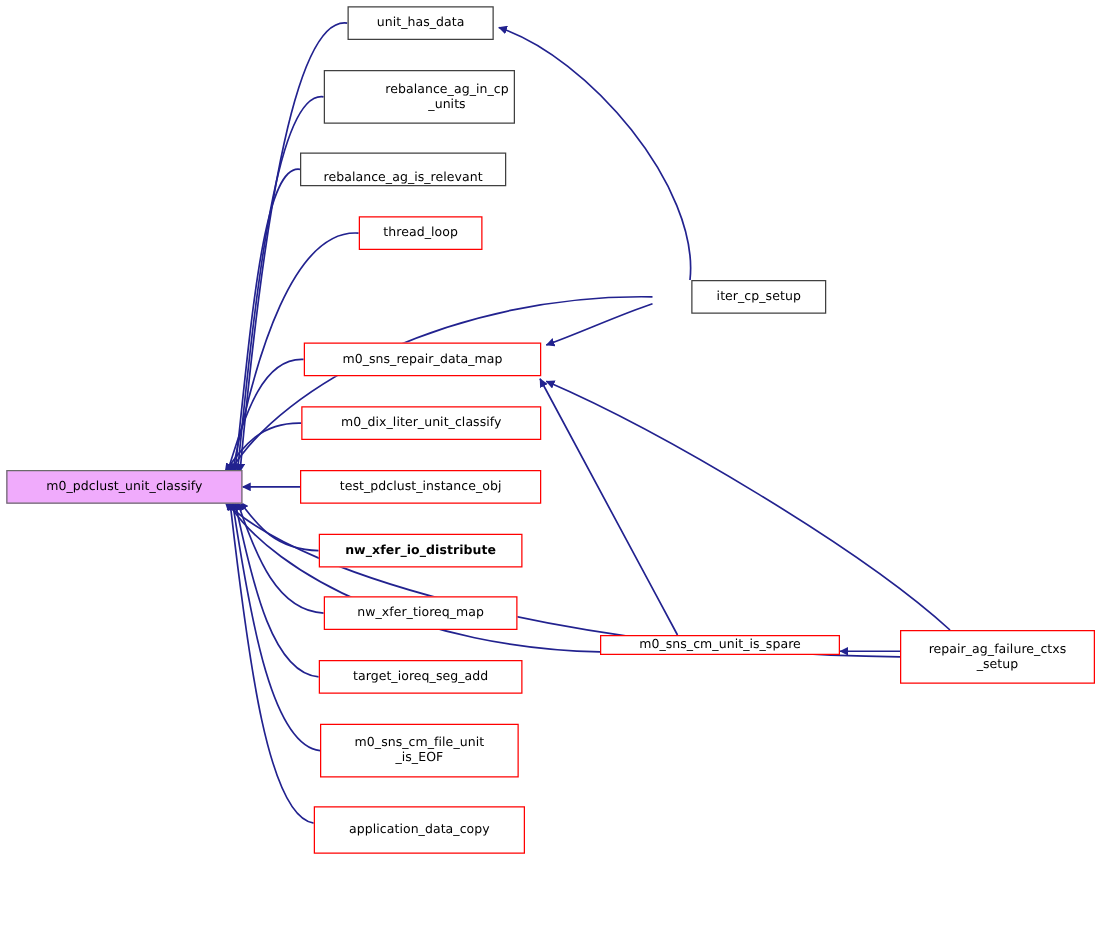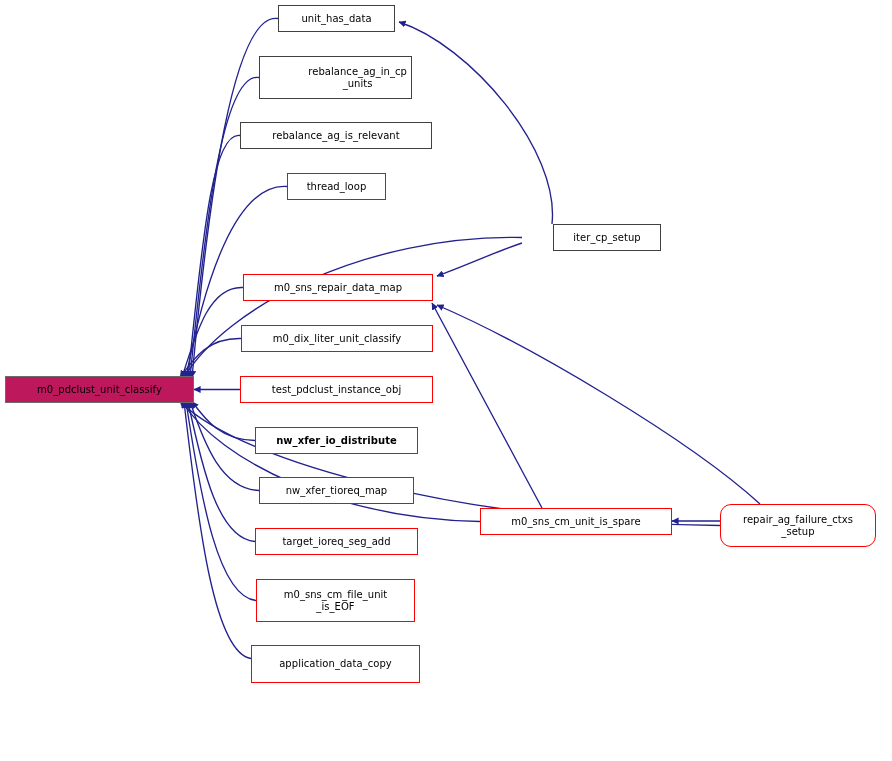--- a/index.html
+++ b/index.html
@@ -39,21 +39,21 @@
     line-height: 1.12;
     letter-spacing: 0.05px;
     white-space: pre-line;
     z-index: 3;
   }
   .node.black {
     border: 1px solid #404040;
   }
   .node.current {
     border: 1px solid #6b6b6b;
-    background: #be185d;
+    background: #f0abfc;
   }
   .node-label {
     display: block;
     padding: 0 4px;
   }
 </style>
 </head>
 <body>
 
 <div id="canvas">
@@ -87,30 +87,30 @@
         <path d="M 760 504 C 690 440, 530 345, 437 305" marker-end="url(#arrowhead)"></path>
         <path d="M 720 521 C 705 521, 690 521, 672 521" marker-end="url(#arrowhead)"></path>
       </g>
   </svg>
 
   <div id="nodes">
       <div class="node current" style="left: 5px; top: 376px; width: 189px; height: 27px;"><span class="node-label">m0_pdclust_unit_classify</span></div>
       <div class="node black" style="left: 278px; top: 5px; width: 117px; height: 27px;"><span class="node-label">unit_has_data</span></div>
       <div class="node black" style="left: 259px; top: 56px; width: 153px; height: 43px; justify-content: flex-end;"><span class="node-label">rebalance_ag_in_cp
 _units</span></div>
-      <div class="node black" style="left: 240px; top: 122px; width: 192px; height: 27px;"><span class="node-label">rebalance_ag_is_relevant</span></div>
+      <div class="node black" style="left: 240px; top: 122px; width: 165px; height: 27px; align-items: flex-end;"><span class="node-label">rebalance_ag_is_relevant</span></div>
       <div class="node red" style="left: 287px; top: 173px; width: 99px; height: 27px;"><span class="node-label">thread_loop</span></div>
       <div class="node black" style="left: 522px; top: 224px; width: 108px; height: 27px; margin-left: 31px;"><span class="node-label">iter_cp_setup</span></div>
       <div class="node red" style="left: 243px; top: 274px; width: 190px; height: 27px;"><span class="node-label">m0_sns_repair_data_map</span></div>
       <div class="node red" style="left: 241px; top: 325px; width: 192px; height: 27px;"><span class="node-label">m0_dix_liter_unit_classify</span></div>
       <div class="node red" style="left: 240px; top: 376px; width: 193px; height: 27px;"><span class="node-label">test_pdclust_instance_obj</span></div>
       <div class="node red" style="left: 255px; top: 427px; width: 163px; height: 27px; font-weight: bold;"><span class="node-label">nw_xfer_io_distribute</span></div>
       <div class="node red" style="left: 259px; top: 477px; width: 155px; height: 27px;"><span class="node-label">nw_xfer_tioreq_map</span></div>
       <div class="node red" style="left: 255px; top: 528px; width: 163px; height: 27px;"><span class="node-label">target_ioreq_seg_add</span></div>
       <div class="node red" style="left: 256px; top: 579px; width: 159px; height: 43px;"><span class="node-label">m0_sns_cm_file_unit
 _is_EOF</span></div>
       <div class="node red" style="left: 251px; top: 645px; width: 169px; height: 38px; text-align: right;"><span class="node-label">application_data_copy</span></div>
-      <div class="node red" style="left: 480px; top: 508px; width: 192px; height: 27px;"><span class="node-label">m0_sns_cm_unit_is_spare</span></div>
-      <div class="node red" style="left: 720px; top: 504px; width: 156px; height: 43px; border-radius: 11px;"><span class="node-label">repair_ag_failure_ctxs
+      <div class="node red" style="left: 480px; top: 508px; width: 192px; height: 16px;"><span class="node-label">m0_sns_cm_unit_is_spare</span></div>
+      <div class="node red" style="left: 720px; top: 504px; width: 156px; height: 43px;"><span class="node-label">repair_ag_failure_ctxs
 _setup</span></div>
     </div>
 
 </div>
 
 </body></html>

